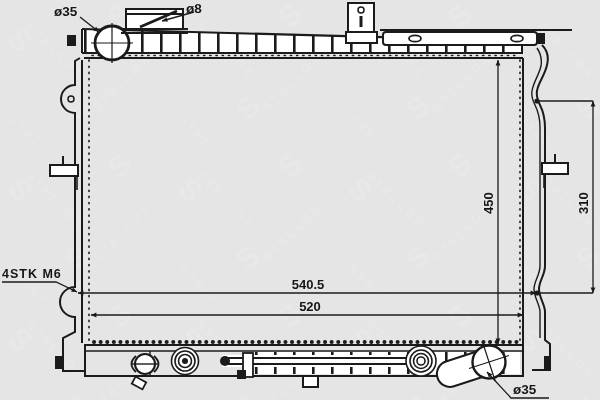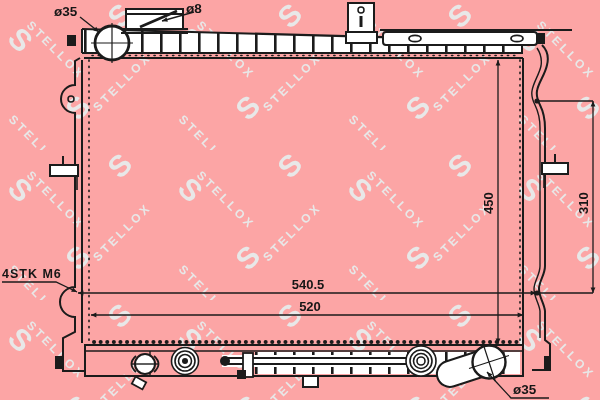--- a/index.html
+++ b/index.html
@@ -1,16 +1,16 @@
 <!DOCTYPE html>
 <html><head>
 <meta charset="utf-8">
 <style>
   html,body{margin:0;padding:0;background:#fff;}
-  .stage{width:600px;height:400px;position:relative;background:#fca5a5;overflow:hidden;
+  .stage{width:600px;height:400px;position:relative;background:#e5e5e5;overflow:hidden;
          font-family:"Liberation Sans", sans-serif;}
   svg{display:block}
   text{font-family:"Liberation Sans", sans-serif;}
   .lbl{font-weight:bold;fill:#161616;}
   .wmtext{font-weight:bold;}
 </style>
 </head>
 <body>
 
 <div class="stage">

